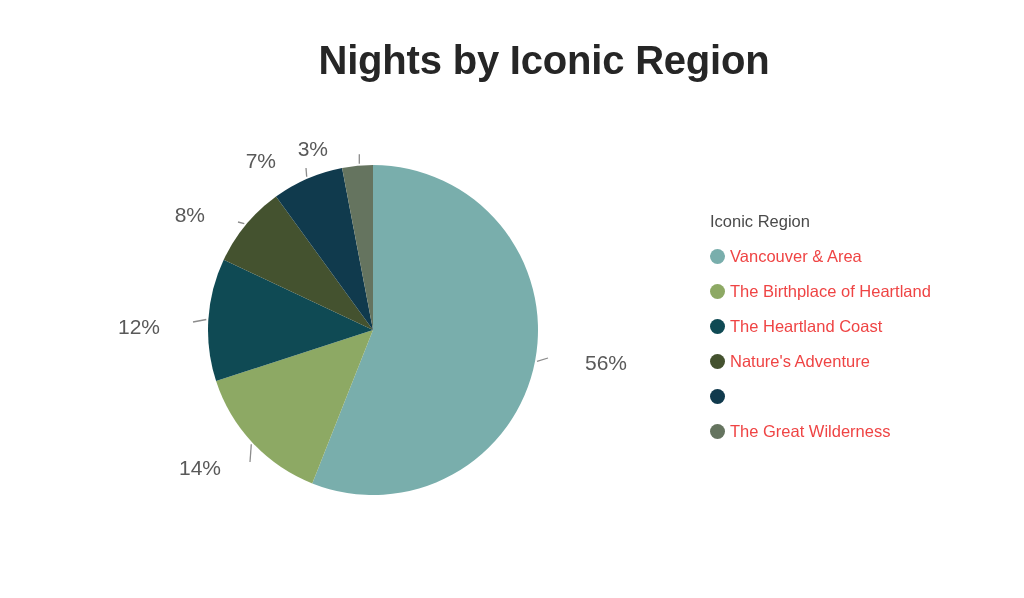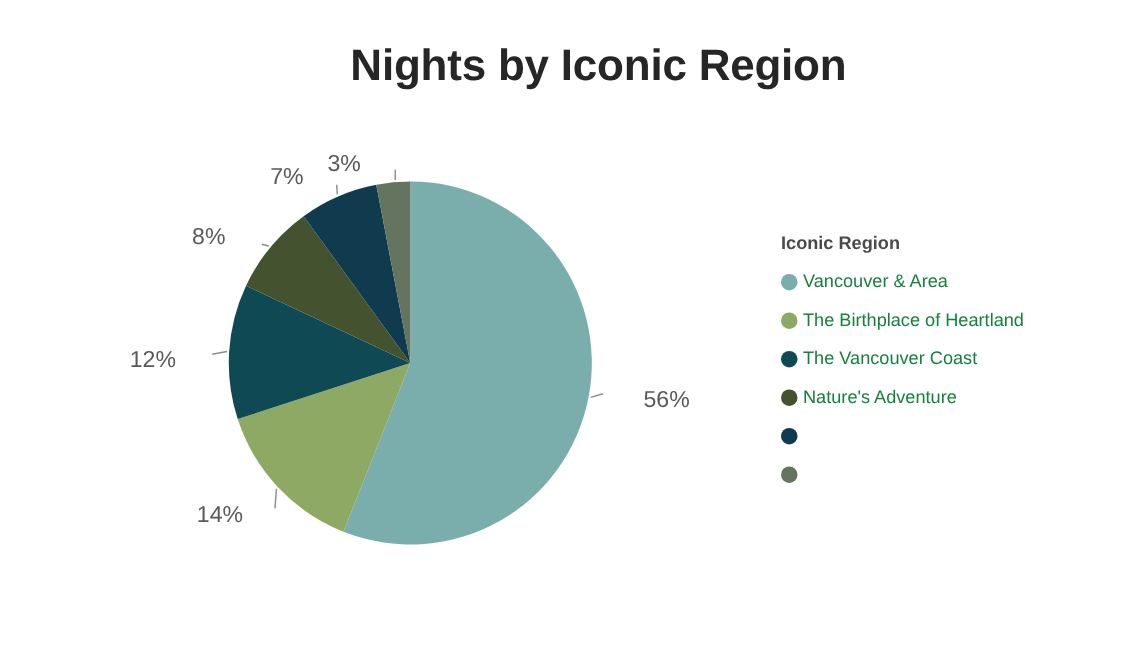--- a/index.html
+++ b/index.html
@@ -53,41 +53,41 @@
     fill: none;
   }
   .legend {
     position: absolute;
     left: 710px;
     top: 212px;
     width: 300px;
   }
   .legend-title {
     font-size: 16.5px;
-    font-weight: bold;
+    font-weight: normal;
     color: #4a4a4a;
     margin-bottom: 9px;
     line-height: 18px;
   }
   .legend-item {
     display: flex;
     align-items: center;
     height: 35px;
     line-height: 35px;
   }
   .legend-swatch {
     width: 15px;
     height: 15px;
     border-radius: 50%;
     flex: 0 0 auto;
     margin-right: 5px;
   }
   .legend-label {
     font-size: 16.5px;
-    color: #15803d;
+    color: #ef4444;
     white-space: nowrap;
   }
 </style>
 </head>
 <body>
 
 <div id="chart-root">
 
   <div class="chart-title">Nights by Iconic Region</div>
 
@@ -124,28 +124,29 @@
         <div class="legend-item">
           <span class="legend-swatch" style="background: rgb(121, 174, 172);"></span>
           <span class="legend-label">Vancouver &amp; Area</span>
         </div>
         <div class="legend-item">
           <span class="legend-swatch" style="background: rgb(141, 169, 100);"></span>
           <span class="legend-label">The Birthplace of Heartland</span>
         </div>
         <div class="legend-item">
           <span class="legend-swatch" style="background: rgb(15, 74, 84);"></span>
-          <span class="legend-label">The Vancouver Coast</span>
+          <span class="legend-label">The Heartland Coast</span>
         </div>
         <div class="legend-item">
           <span class="legend-swatch" style="background: rgb(68, 82, 47);"></span>
           <span class="legend-label">Nature's Adventure</span>
         </div>
         <div class="legend-item">
           <span class="legend-swatch" style="background: rgb(16, 58, 77);"></span>
         </div>
         <div class="legend-item">
           <span class="legend-swatch" style="background: rgb(101, 116, 95);"></span>
+          <span class="legend-label">The Great Wilderness</span>
         </div>
       </div>
   </div>
 
 </div>
 
 </body></html>

